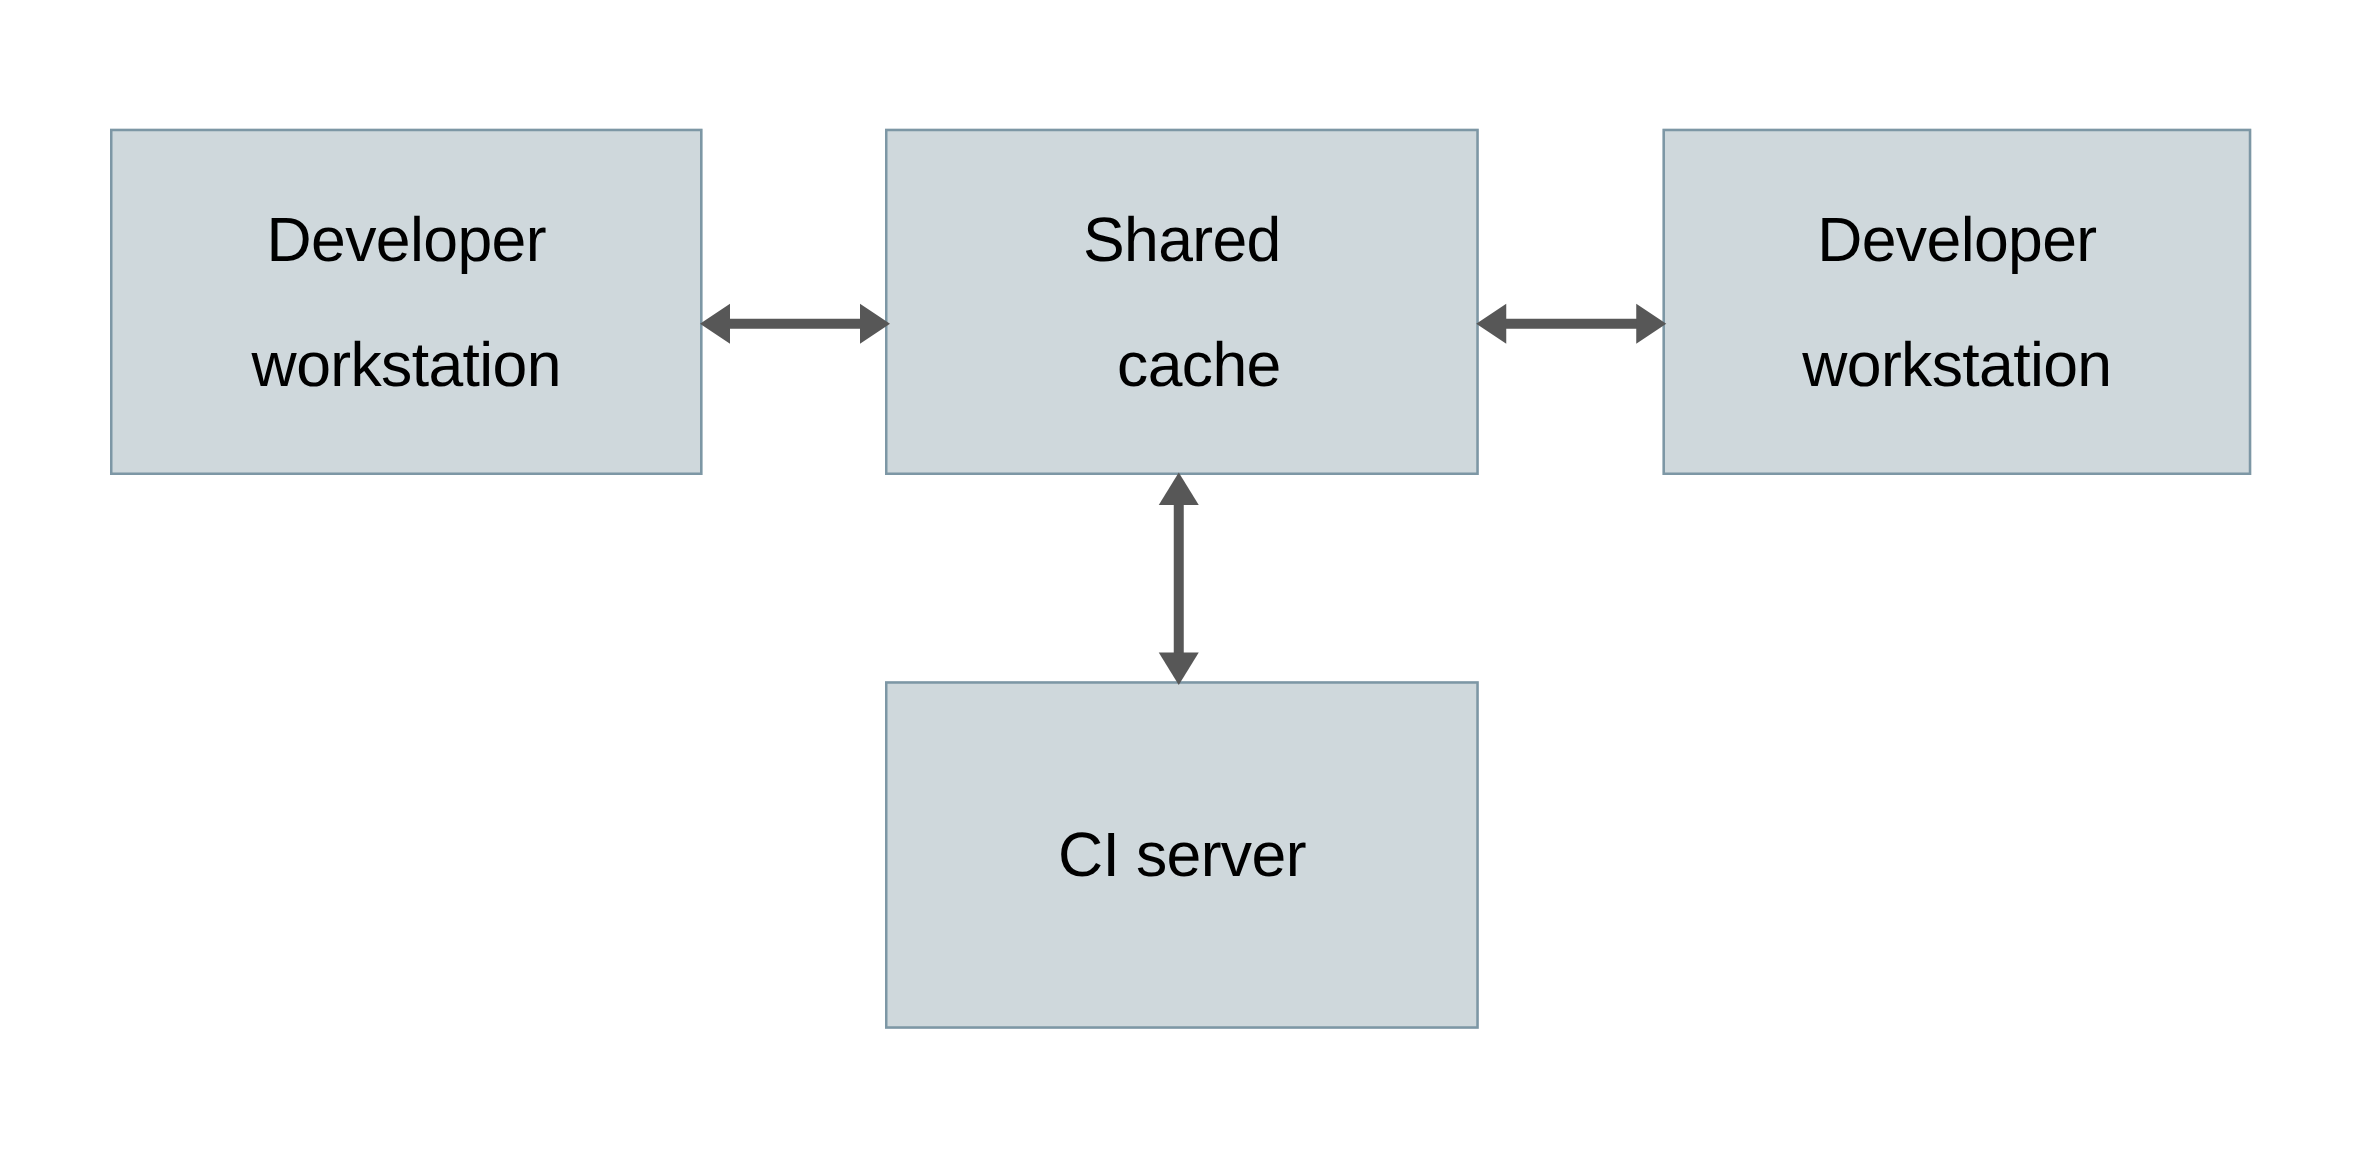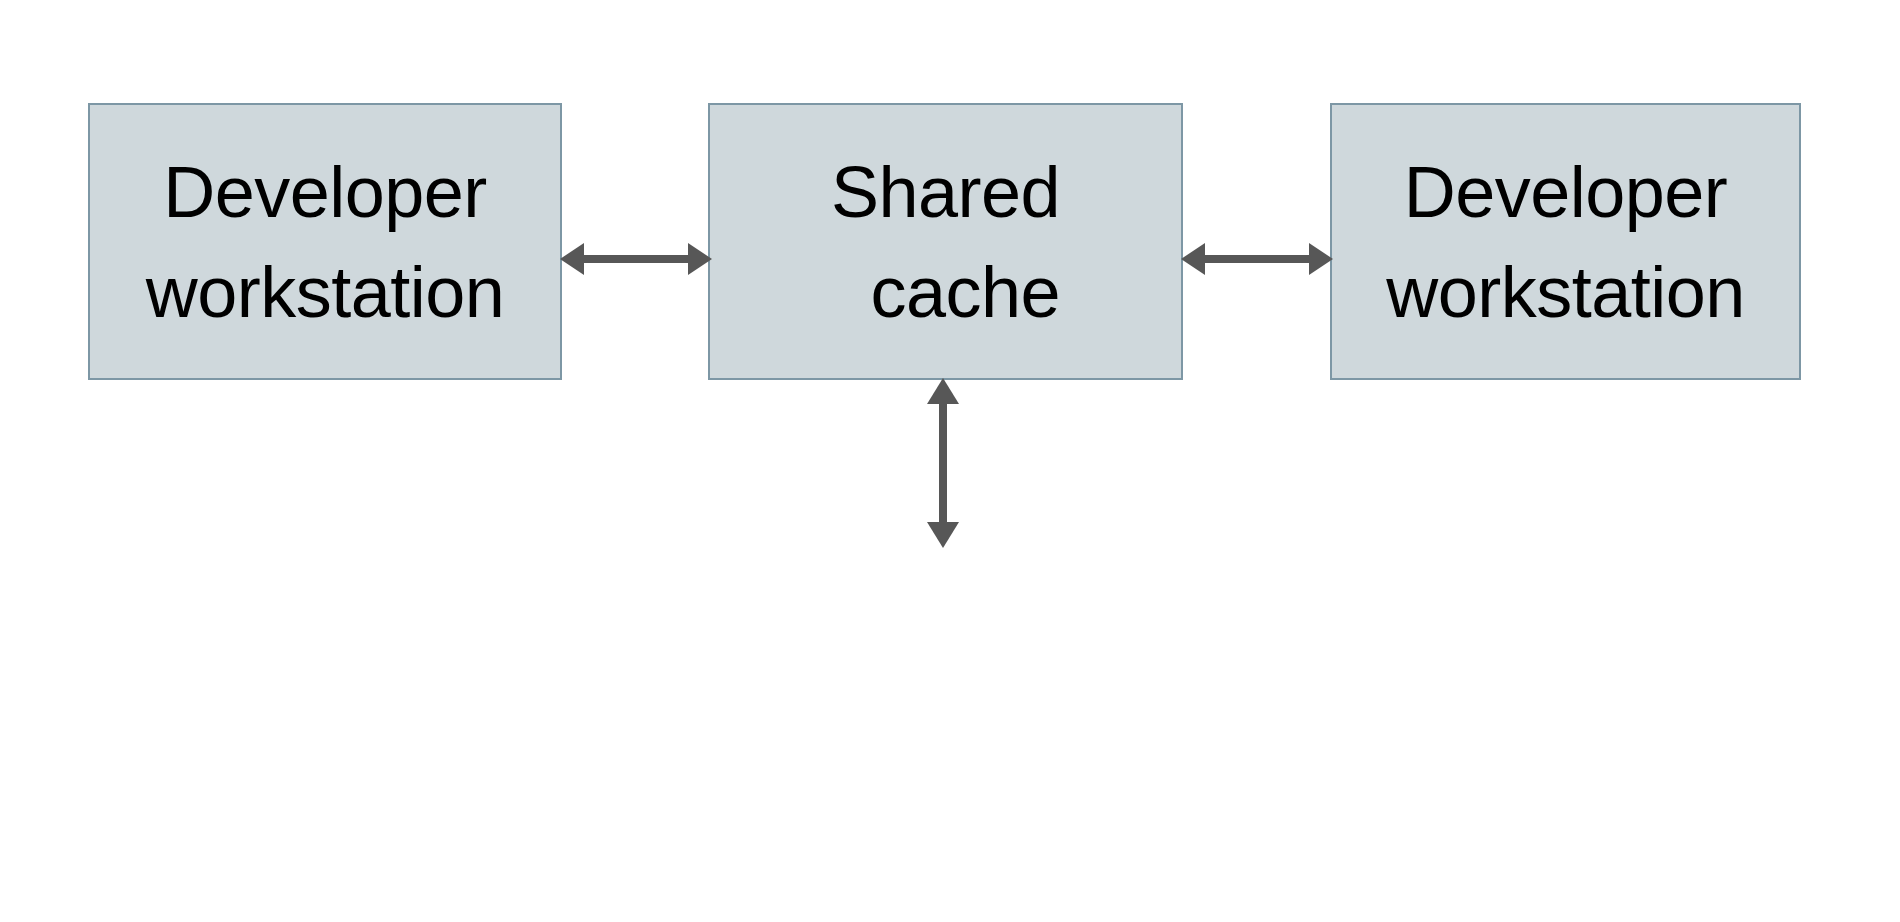--- a/index.html
+++ b/index.html
@@ -21,21 +21,21 @@
     box-sizing: border-box;
     background: #cfd8dc;
     border: 2px solid #7d97a5;
     display: flex;
     align-items: center;
     justify-content: center;
     text-align: center;
   }
   .node-label {
     color: #000000;
-    font-size: 72px;
+    font-size: 50px;
     line-height: 100px;
     font-weight: 400;
     letter-spacing: -0.5px;
     white-space: pre-line;
     padding: 0 6px;
   }
   #node-dev-left   { left: 88px;   top: 103px; width: 474px; height: 277px; }
   #node-shared     { left: 708px;  top: 103px; width: 475px; height: 277px; text-align: right; }
   #node-dev-right  { left: 1330px; top: 103px; width: 471px; height: 277px; }
   #node-ci         { left: 708px;  top: 545px; width: 475px; height: 278px; }
@@ -61,20 +61,23 @@
   <div class="node" id="node-shared">
     <span class="node-label">Shared
 cache</span>
   </div>
 
   <div class="node" id="node-dev-right">
     <span class="node-label">Developer
 workstation</span>
   </div>
 
+  <div class="node" id="node-ci">
+    <span class="node-label">CI server</span>
+  </div>
 
   <svg class="edge" id="edge-left-shared" viewBox="0 0 152 90" width="152" height="90">
     <g>
       <rect x="14" y="41" width="124" height="8" fill="#575757"></rect>
       <polygon points="0,45 24,29 24,61" fill="#575757"></polygon>
       <polygon points="152,45 128,29 128,61" fill="#575757"></polygon>
     </g>
   </svg>
 
   <svg class="edge" id="edge-shared-right" viewBox="0 0 152 90" width="152" height="90">

